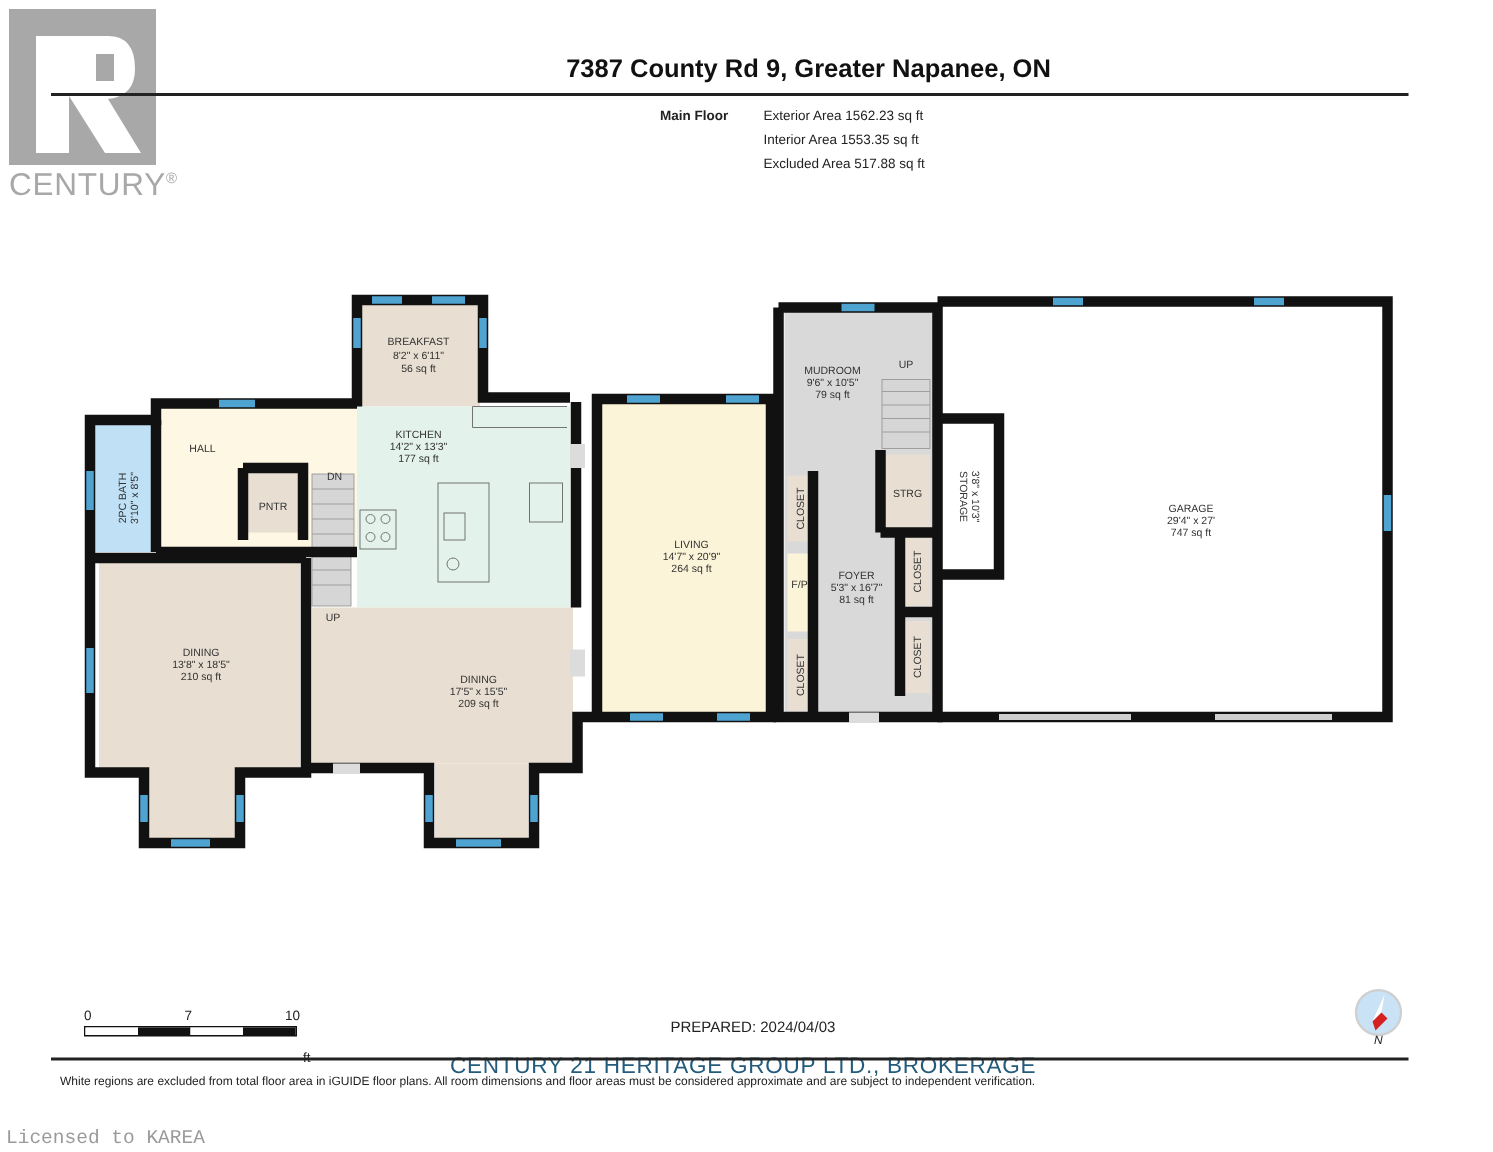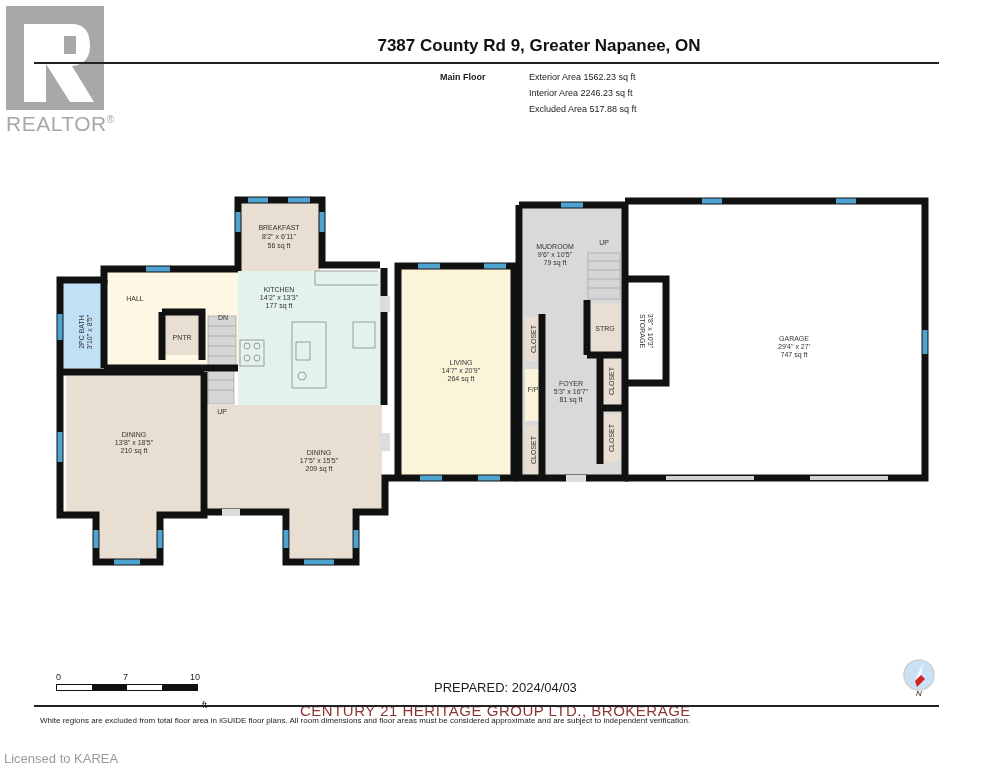--- a/index.html
+++ b/index.html
@@ -4,48 +4,48 @@
 <style>
   html, body { margin:0; padding:0; background:#ffffff; }
   body { width:995px; height:768px; position:relative; overflow:hidden; font-family:"Liberation Sans", sans-serif; color:#222; }
   .abs { position:absolute; }
   #logo { left:6px; top:6px; width:98px; height:104px; }
   #realtor-word { left:6px; top:112px; font-size:21px; color:#a8a8a8; letter-spacing:0.5px; }
   #realtor-word sup { font-size:10px; }
   #title { left:0; width:995px; top:36px; text-align:center; font-size:17px; font-weight:bold; color:#111; padding-left:83px; box-sizing:border-box; }
   #title-rule { left:34px; top:62px; width:905px; height:2px; background:#222; }
   #floor-label { left:440px; top:72px; font-size:9px; font-weight:bold; }
-  .area-line { left:509px; font-size:9px; color:#222;margin-left:20px; }
+  .area-line { left:509px; font-size:9px; color:#222; }
   #plan { left:0; top:0; width:995px; height:768px; }
   .room-label { font-family:"Liberation Sans", sans-serif; font-size:7px; fill:#333; text-anchor:middle; }
   #scale { left:56px; top:672px; width:170px; height:28px; }
   .scale-num { font-size:9px; }
-  #prepared { left:434px; top:680px; font-size:13px; }
+  #prepared { left:447px; top:680px; font-size:10px; }
   #bottom-rule { left:34px; top:705px; width:905px; height:2px; background:#222; }
   #disclaimer { left:40px; top:716px; font-size:8px; color:#222; }
-  #watermark { left:300px; top:702px; font-size:15px; color:#7f1d1d; letter-spacing:0.5px; white-space:nowrap; opacity:0.9; }
-  #licensed { left:4px; top:751px; font-size:13px; color:#9a9a9a; }
+  #watermark { left:300px; top:702px; font-size:15px; color:#0c4a6e; letter-spacing:0.5px; white-space:nowrap; opacity:0.9; }
+  #licensed { left:4px; top:751px; font-size:13px; color:#9a9a9a;font-family:Liberation Mono, monospace; }
   #compass { left:901px; top:659px; width:36px; height:38px; }
 </style>
 </head>
 <body>
 
 <svg id="logo" class="abs" viewBox="0 0 98 104">
   <rect x="0" y="0" width="98" height="104" fill="#a8a8a8"></rect>
   <rect x="18" y="18" width="22" height="78" fill="#fff"></rect>
   <path d="M40 18 H66 Q84 18 84 40 Q84 58 66 60 L88 96 H64 L40 58 Z" fill="#fff"></path>
   <rect x="58" y="30" width="12" height="18" fill="#a8a8a8"></rect>
 </svg>
-<div id="realtor-word" class="abs"><span>REALTOR</span><sup>®</sup></div>
+<div id="realtor-word" class="abs"><span>CENTURY</span><sup>®</sup></div>
 
 <div id="title" class="abs">7387 County Rd 9, Greater Napanee, ON</div>
 <div id="title-rule" class="abs"></div>
 <div id="floor-label" class="abs">Main Floor</div>
 <div class="abs area-line" style="top:72px">Exterior Area 1562.23 sq ft</div>
-<div class="abs area-line" style="top:88px">Interior Area 2246.23 sq ft</div>
+<div class="abs area-line" style="top:88px">Interior Area 1553.35 sq ft</div>
 <div class="abs area-line" style="top:104px">Excluded Area 517.88 sq ft</div>
 
 <svg id="plan" class="abs" viewBox="0 0 995 768">
 
   <rect x="238" y="203" width="82" height="68" fill="#e8dfd2"></rect>
   <rect x="108" y="271" width="132" height="97" fill="#fdf7e3"></rect>
   <rect x="238" y="271" width="142" height="134" fill="#e3f2ea"></rect>
   <rect x="62" y="283" width="40" height="85" fill="#bfe0f5"></rect>
   <rect x="163" y="313" width="37" height="42" fill="#e8dfd2"></rect>
   <rect x="66" y="375" width="134" height="137" fill="#e8dfd2"></rect>

